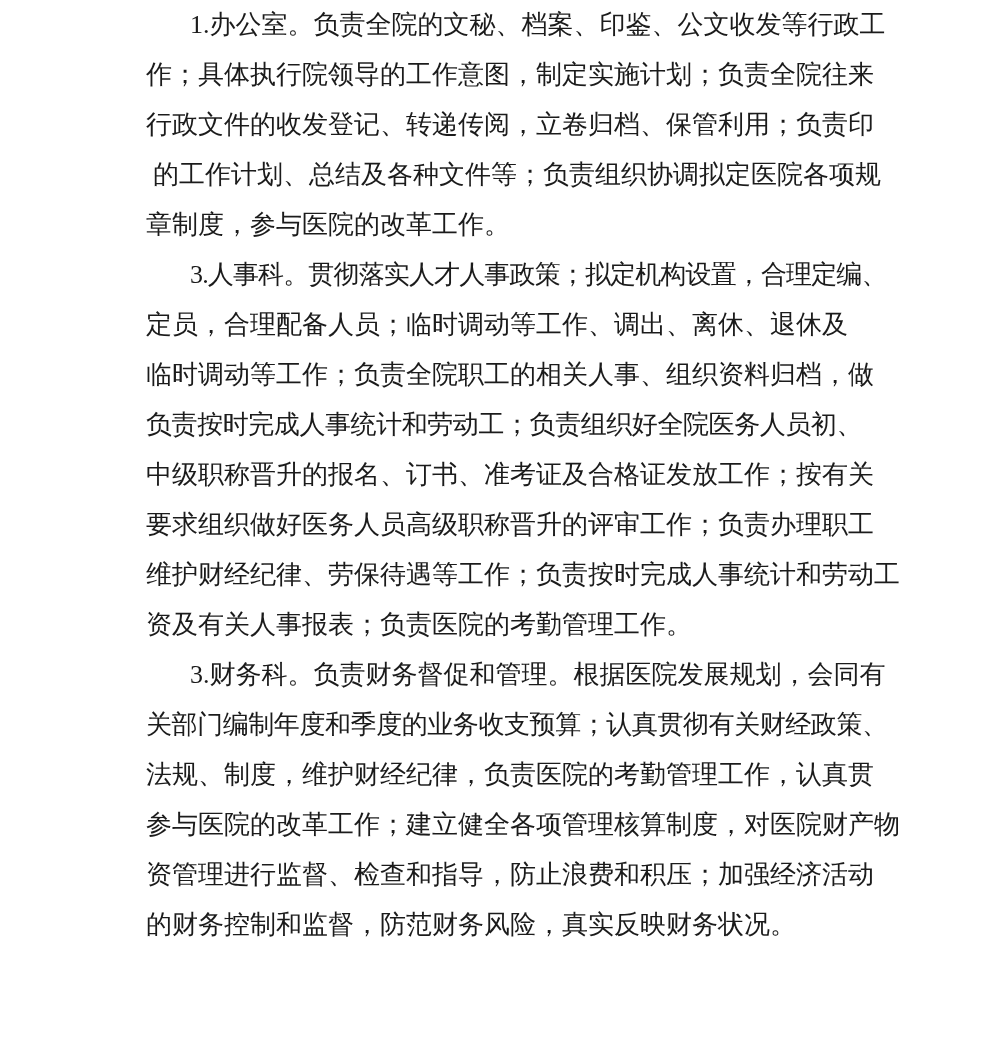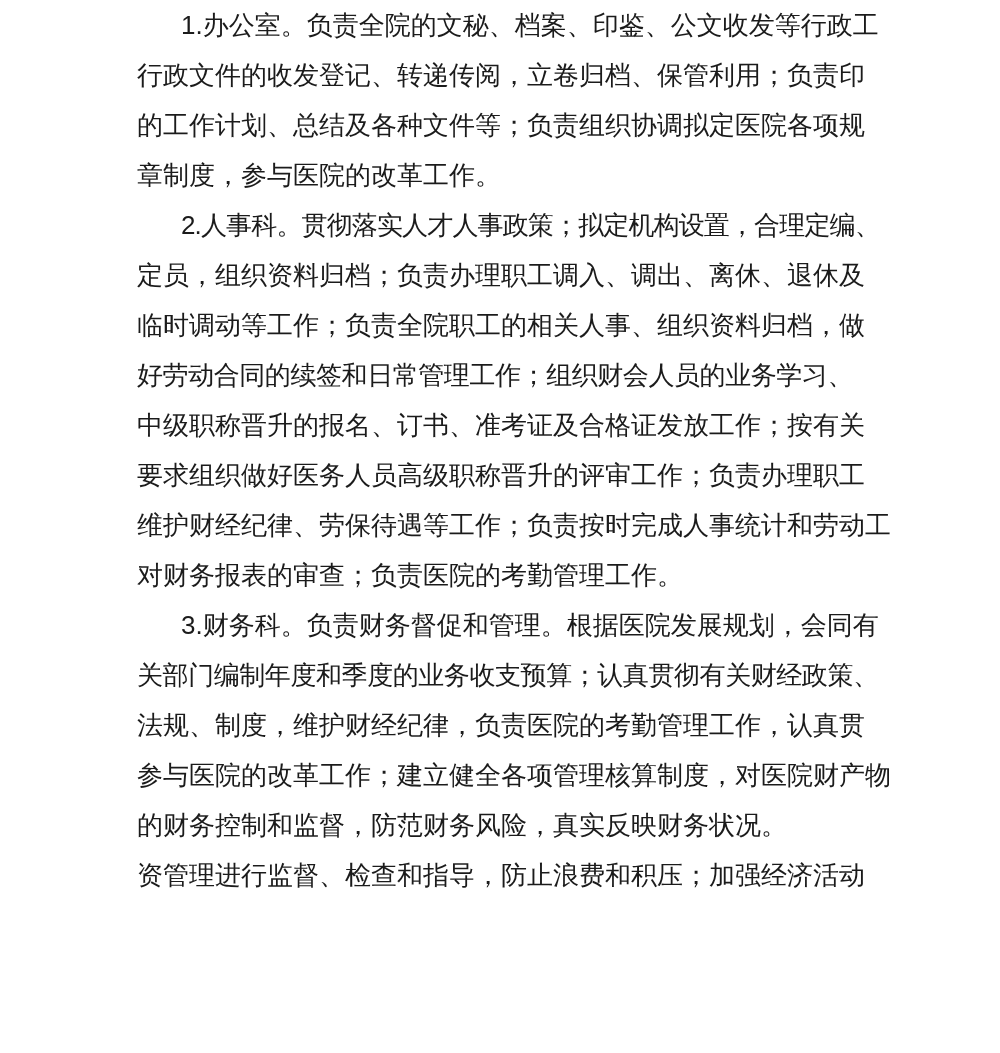--- a/index.html
+++ b/index.html
@@ -9,24 +9,24 @@
   }
   .page {
     position: relative;
     width: 1000px;
     height: 1053px;
     background: #ffffff;
     overflow: hidden;
   }
   .textblock {
     position: absolute;
-    left: 137px;
+    left: 146px;
     top: 0;
     width: 742px;
-    font-family: Liberation Sans, sans-serif;
+    font-family: Liberation Serif, serif;
     font-size: 26px;
     color: #1b1b1b;
     font-weight: 400;
   }
   .para {
     margin: 0;
     padding: 0;
   }
   .line {
     height: 50px;
@@ -39,39 +39,40 @@
   }
 </style>
 </head>
 <body>
 
 <div class="page">
   <div class="textblock" style="color: rgb(27, 27, 27);">
 
     <div class="para">
       <div class="line indent justify" style="letter-spacing: 0px;">1.办公室。负责全院的文秘、档案、印鉴、公文收发等行政工</div>
+      <div class="line justify" style="letter-spacing: 0px;">作；具体执行院领导的工作意图，制定实施计划；负责全院往来</div>
       <div class="line justify" style="letter-spacing: 0px;">行政文件的收发登记、转递传阅，立卷归档、保管利用；负责印</div>
-      <div class="line justify" style="letter-spacing: 0px;">的工作计划、总结及各种文件等；负责组织协调拟定医院各项规</div>
+      <div class="line justify" style="letter-spacing: 0px; text-align: center;">的工作计划、总结及各种文件等；负责组织协调拟定医院各项规</div>
       <div class="line">章制度，参与医院的改革工作。</div>
     </div>
 
     <div class="para">
-      <div class="line indent justify" style="letter-spacing: -0.857px;">2.人事科。贯彻落实人才人事政策；拟定机构设置，合理定编、</div>
-      <div class="line justify" style="letter-spacing: 0px;">定员，组织资料归档；负责办理职工调入、调出、离休、退休及</div>
+      <div class="line indent justify" style="letter-spacing: -0.857px;">3.人事科。贯彻落实人才人事政策；拟定机构设置，合理定编、</div>
+      <div class="line justify" style="letter-spacing: 0px;">定员，合理配备人员；临时调动等工作、调出、离休、退休及</div>
       <div class="line justify" style="letter-spacing: 0px;">临时调动等工作；负责全院职工的相关人事、组织资料归档，做</div>
-      <div class="line justify" style="letter-spacing: -0.429px;">好劳动合同的续签和日常管理工作；组织财会人员的业务学习、</div>
+      <div class="line justify" style="letter-spacing: -0.429px;">负责按时完成人事统计和劳动工；负责组织好全院医务人员初、</div>
       <div class="line justify" style="letter-spacing: 0px;">中级职称晋升的报名、订书、准考证及合格证发放工作；按有关</div>
       <div class="line justify" style="letter-spacing: 0px;">要求组织做好医务人员高级职称晋升的评审工作；负责办理职工</div>
       <div class="line justify" style="letter-spacing: 0px;">维护财经纪律、劳保待遇等工作；负责按时完成人事统计和劳动工</div>
-      <div class="line">对财务报表的审查；负责医院的考勤管理工作。</div>
+      <div class="line">资及有关人事报表；负责医院的考勤管理工作。</div>
     </div>
 
     <div class="para">
       <div class="line indent justify" style="letter-spacing: 0px;">3.财务科。负责财务督促和管理。根据医院发展规划，会同有</div>
       <div class="line justify" style="letter-spacing: -0.429px;">关部门编制年度和季度的业务收支预算；认真贯彻有关财经政策、</div>
       <div class="line justify" style="letter-spacing: 0px;">法规、制度，维护财经纪律，负责医院的考勤管理工作，认真贯</div>
       <div class="line justify" style="letter-spacing: 0px;">参与医院的改革工作；建立健全各项管理核算制度，对医院财产物</div>
+      <div class="line justify" style="letter-spacing: 0px;">资管理进行监督、检查和指导，防止浪费和积压；加强经济活动</div>
       <div class="line">的财务控制和监督，防范财务风险，真实反映财务状况。</div>
-      <div class="line justify" style="letter-spacing: 0px;">资管理进行监督、检查和指导，防止浪费和积压；加强经济活动</div>
     </div>
 
   </div>
 </div>
 
 </body></html>

